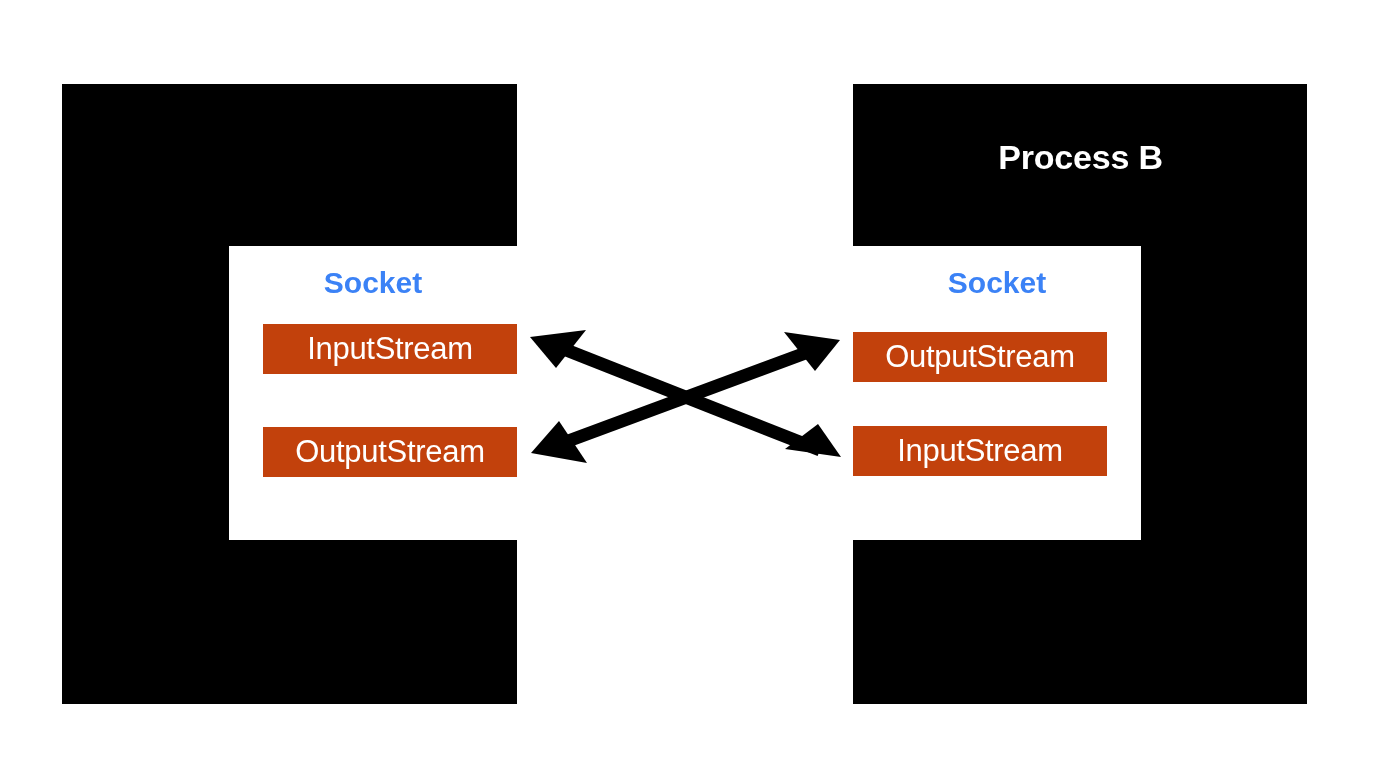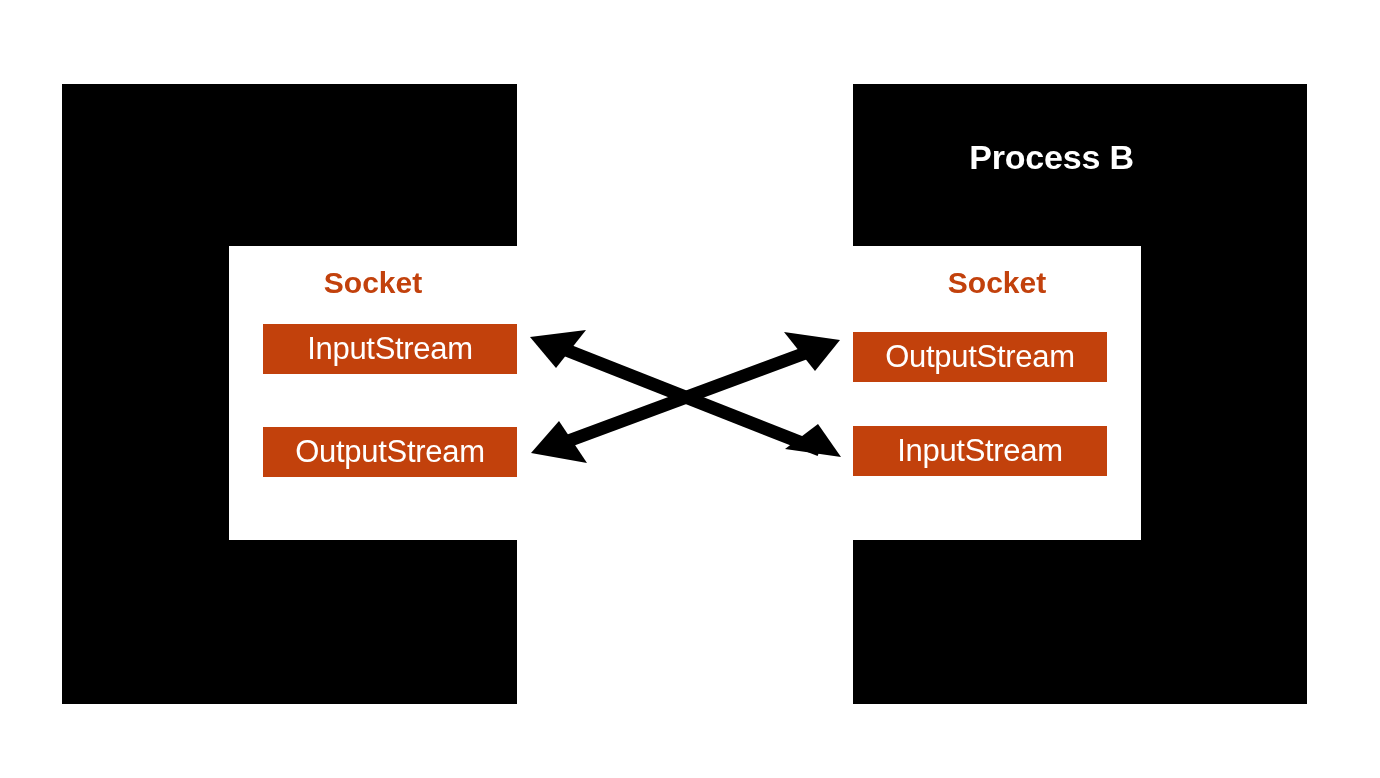--- a/index.html
+++ b/index.html
@@ -42,21 +42,21 @@
     background: #ffffff;
   }
   #socket-a { left: 229px; top: 246px; width: 288px; height: 294px; }
   #socket-b { left: 853px; top: 246px; width: 288px; height: 294px; }
 
   .socket-title {
     position: absolute;
     left: 0;
     width: 100%;
     text-align: center;
-    color: #c2410c;
+    color: #3b82f6;
     font-size: 30px;
     font-weight: bold;
     line-height: 1;
   }
   #socket-a-title { top: 268px; }
   #socket-b-title { top: 268px; }
 
   .stream-bar {
     position: absolute;
     background: #c2410c;
@@ -91,21 +91,21 @@
   <div class="process-box" id="process-a"></div>
   <div class="process-title" id="process-a-title">Process A</div>
 
   <div class="socket-box" id="socket-a"></div>
   <div class="socket-title" id="socket-a-title" style="left:229px; width:288px;">Socket</div>
 
   <div class="stream-bar" id="stream-a-1">InputStream</div>
   <div class="stream-bar" id="stream-a-2">OutputStream</div>
 
   <div class="process-box" id="process-b"></div>
-  <div class="process-title" id="process-b-title" style="left:864px; width:359px;padding-left:8px;">Process B</div>
+  <div class="process-title" id="process-b-title" style="left:893px; width:359px;padding-left:8px;">Process B</div>
 
   <div class="socket-box" id="socket-b"></div>
   <div class="socket-title" id="socket-b-title" style="left:853px; width:288px;">Socket</div>
 
   <div class="stream-bar" id="stream-b-1">OutputStream</div>
   <div class="stream-bar" id="stream-b-2">InputStream</div>
 
   <svg id="arrow-layer" viewBox="0 0 1380 778" xmlns="http://www.w3.org/2000/svg">
 
     <g>

